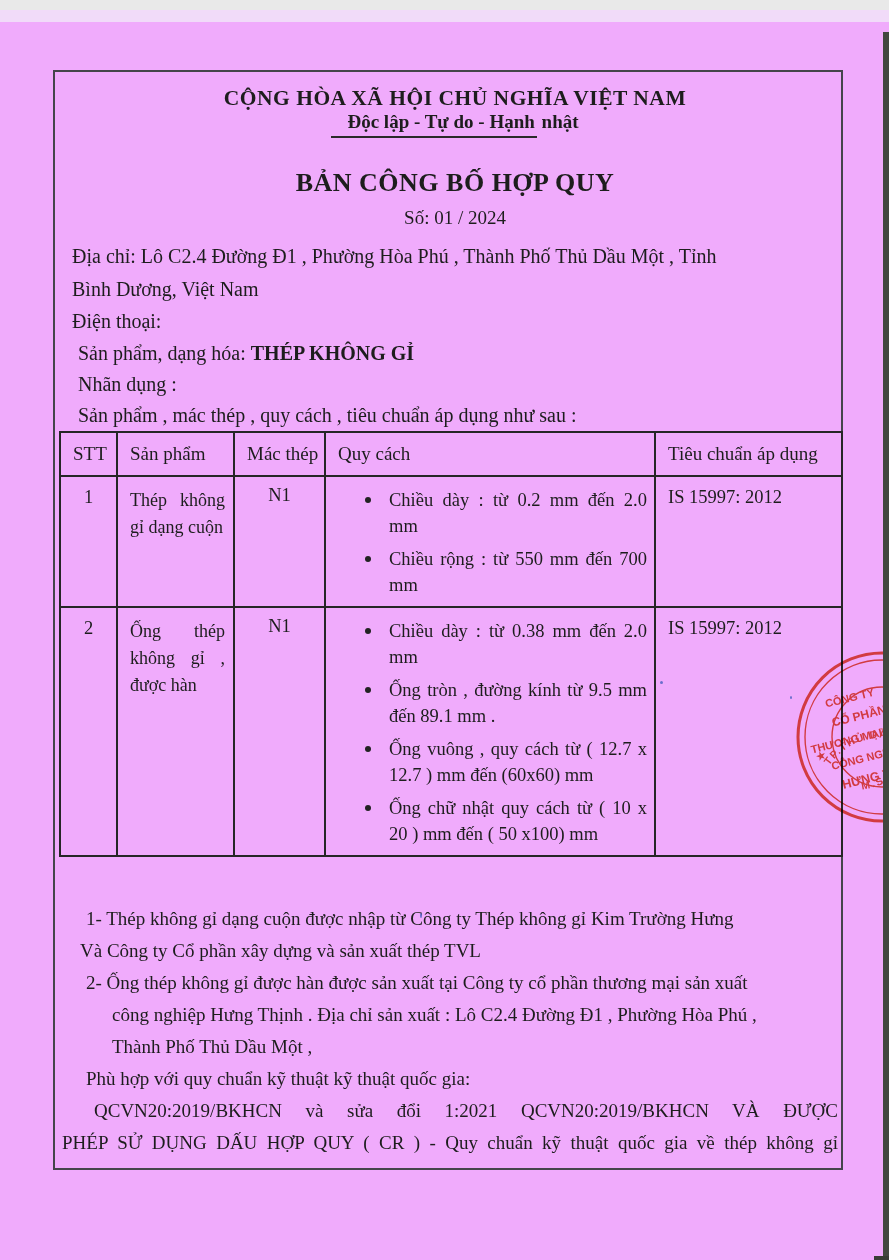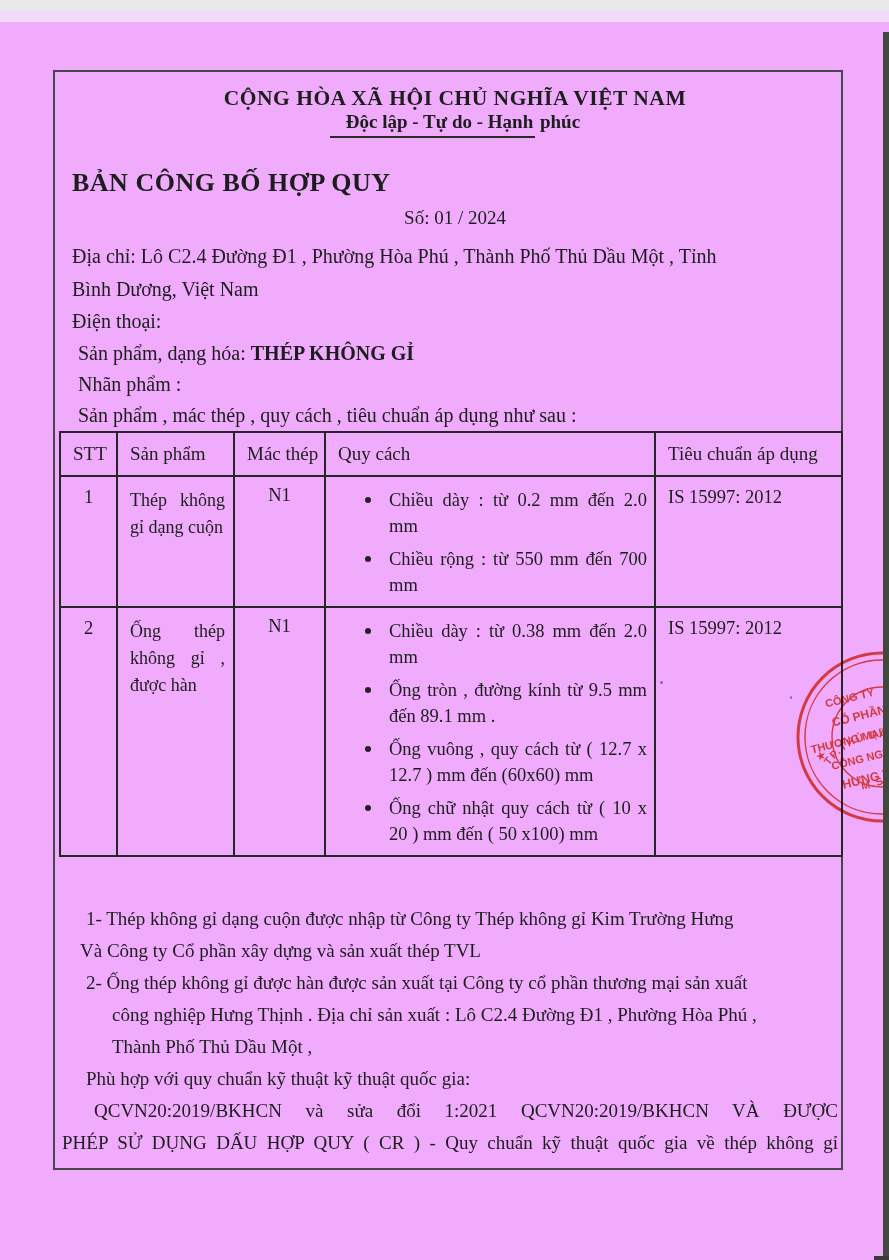--- a/index.html
+++ b/index.html
@@ -10,21 +10,21 @@
   }
   .top-tint{position:absolute;left:0;top:0;width:889px;height:12px;background:#f1f4f8;opacity:.65;}
   .frame{
     position:absolute;left:53px;top:60px;width:790px;height:1100px;
     border:2px solid #45454b;box-sizing:border-box;
     padding:0 3px 0 17px;
   }
   .nat1{margin-top:14px;text-align:center;font-weight:700;font-size:21.5px;line-height:24px;letter-spacing:.5px;white-space:nowrap;}
   .nat2{text-align:center;font-weight:700;font-size:19px;line-height:24px;white-space:nowrap;}
   .nat2 .ul{display:inline-block;border-bottom:2.5px solid #2a2a2a;padding:0 2px 2px 16px;}
-  .doc-title{margin-top:30px;text-align:left;font-weight:700;font-size:26px;line-height:30px;letter-spacing:.5px;white-space:nowrap;}
+  .doc-title{margin-top:30px;text-align:center;font-weight:700;font-size:26px;line-height:30px;letter-spacing:.5px;white-space:nowrap;}
   .doc-num{margin-top:8px;text-align:center;font-size:19px;line-height:24px;white-space:nowrap;}
   .org{margin-top:10px;font-size:20px;line-height:32.5px;}
   .org .line,.prod .line{white-space:nowrap;}
   .prod{font-size:20px;line-height:31px;}
   .prod .line{margin-left:6px;}
   .bold{font-weight:700;}
   table.spec{
     border-collapse:collapse;table-layout:fixed;
     width:782px;margin-left:-13px;margin-top:0;
     font-size:18.5px;
@@ -62,34 +62,34 @@
 </style>
 </head>
 <body>
 
 <div class="page">
   <div class="top-tint"></div>
 
   <div class="frame">
 
     <div class="nat1">CỘNG HÒA XÃ HỘI CHỦ NGHĨA VIỆT NAM</div>
-    <div class="nat2"><span class="ul">Độc lập - Tự do - Hạnh</span><span> phúc</span></div>
+    <div class="nat2"><span class="ul">Độc lập - Tự do - Hạnh</span><span> nhật</span></div>
 
     <div class="doc-title">BẢN CÔNG BỐ HỢP QUY</div>
     <div class="doc-num">Số: 01 / 2024</div>
 
     <div class="org">
       <div class="line">Địa chỉ: Lô C2.4 Đường Đ1 , Phường Hòa Phú , Thành Phố Thủ Dầu Một , Tỉnh</div>
       <div class="line">Bình Dương, Việt Nam</div>
       <div class="line">Điện thoại:</div>
     </div>
 
     <div class="prod">
       <div class="line"><span>Sản phẩm, dạng hóa: </span><span class="bold">THÉP KHÔNG GỈ</span></div>
-      <div class="line">Nhãn phẩm :</div>
+      <div class="line">Nhãn dụng :</div>
       <div class="line">Sản phẩm , mác thép , quy cách , tiêu chuẩn áp dụng như sau :</div>
     </div>
 
     <table class="spec">
       <colgroup>
         <col style="width:57px">
           <col style="width:117px">
           <col style="width:91px">
           <col style="width:330px">
           <col style="width:187px">

